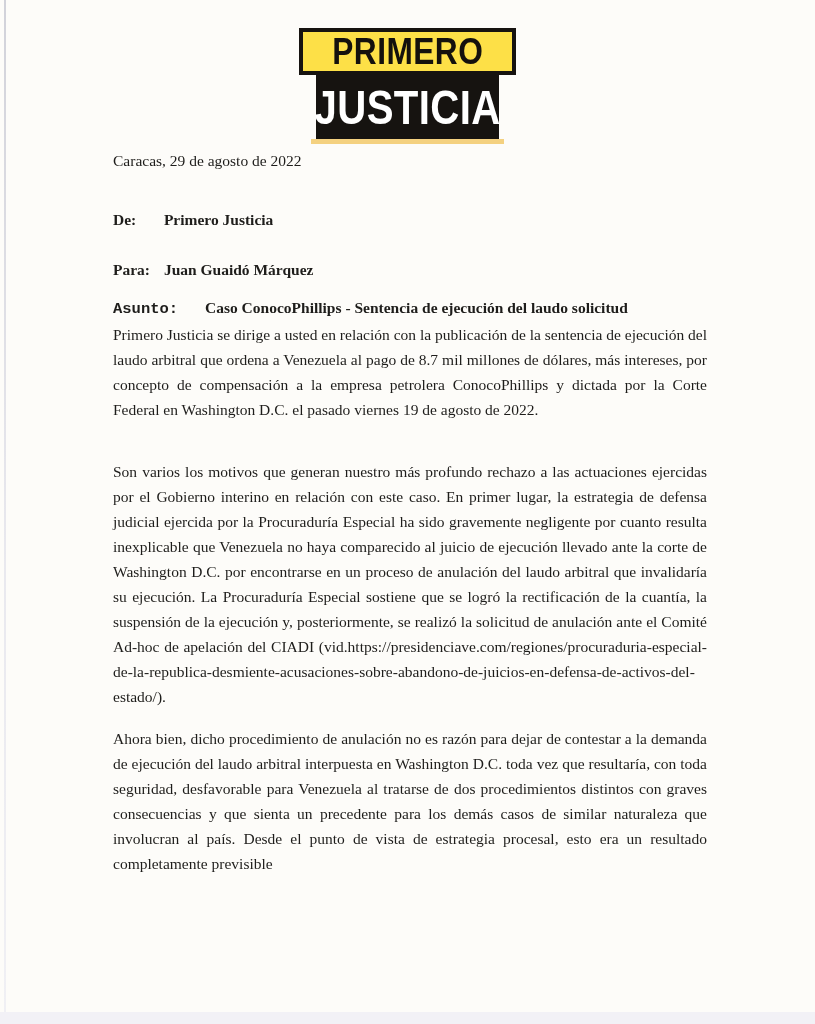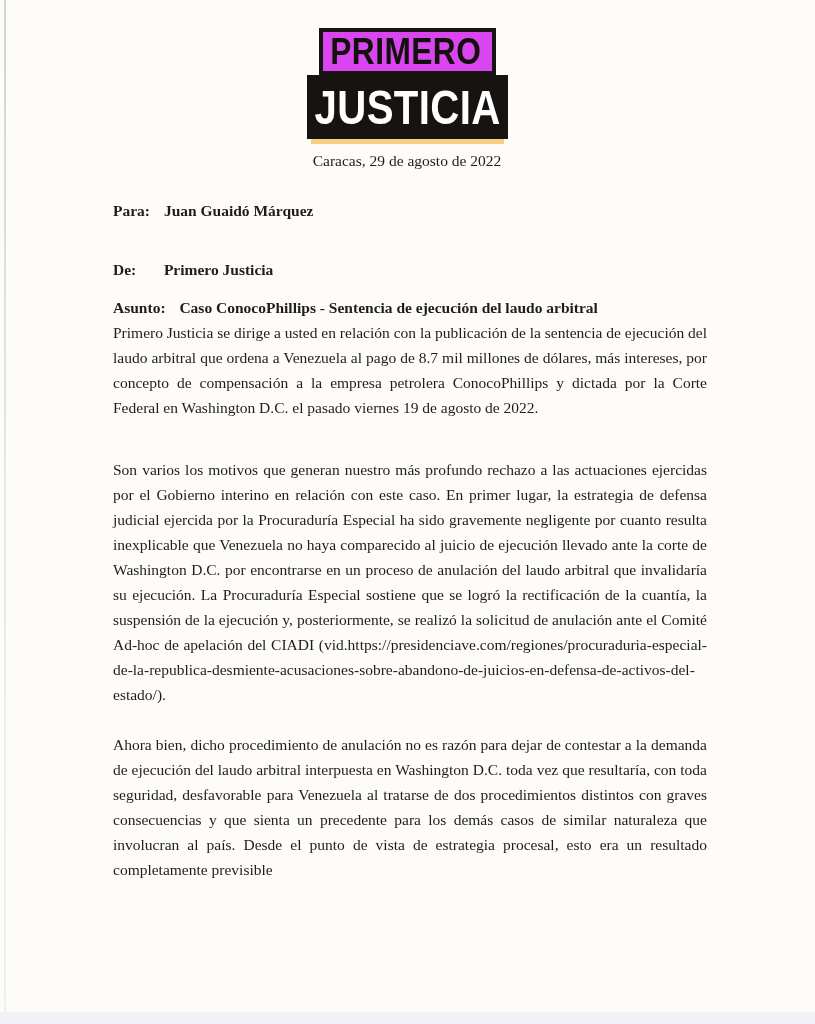--- a/index.html
+++ b/index.html
@@ -40,41 +40,41 @@
   
   .logo {
     width: 211px;
     margin: 28px auto 0;
     display: flex;
     flex-direction: column;
     align-items: center;
   }
   .logo-primero {
     box-sizing: border-box;
-    width: 177px;
+    width: 217px;
     height: 47px;
-    background: #d946ef;
+    background: #fde047;
     border: 4px solid #161310;
     display: flex;
     align-items: center;
-    justify-content: flex-end;
+    justify-content: center;
   }
   .logo-primero span {
     display: inline-block;
     font-family: "Liberation Sans", "DejaVu Sans", sans-serif;
     font-weight: bold;
     font-size: 36px;
     line-height: 1;
     color: #14110d;
     transform: scale(0.88, 1.0);
     letter-spacing: 0.5px;
     white-space: nowrap;
   }
   .logo-justicia {
-    width: 201px;
+    width: 183px;
     height: 64px;
     background: #161310;
     display: flex;
     align-items: center;
     justify-content: center;
   }
   .logo-justicia span {
     display: inline-block;
     font-family: "Liberation Sans", "DejaVu Sans", sans-serif;
     font-weight: bold;
@@ -93,39 +93,39 @@
   }
 
   
   .content {
     padding: 0 108px 0 113px;
     font-size: 15.5px;
     line-height: 25px;
   }
   .date-line {
     margin-top: 4px;
-    text-align: center;
+    text-align: left;
     padding-right: 6px;
     white-space: nowrap;
   }
   .meta-row { font-weight: bold; }
   .meta-row.para   { margin-top: 25px; }
   .meta-row.de     { margin-top: 34px; }
   .meta-row.asunto { margin-top: 13px; }
   .meta-label { display: inline-block; min-width: 47px; }
-  .meta-label.wide { min-width: 0; margin-right: 10px; }
+  .meta-label.wide { min-width: 0; margin-right: 23px; font-family: Liberation Mono, monospace; }
   .salutation { margin-top: 32px; }
   .body-par {
     margin: 0;
     text-align: justify;
     overflow-wrap: break-word;
   }
   .body-par.p1 { }
   .body-par.p2 { margin-top: 37px; }
-  .body-par.p3 { margin-top: 25px; }
+  .body-par.p3 { margin-top: 17px; }
 </style>
 </head>
 <body>
 
 <div class="page">
 
   <div class="edge-line"></div>
   <div class="bottom-band"></div>
 
   <header class="logo">
@@ -135,33 +135,33 @@
     <div class="logo-justicia">
       <span>JUSTICIA</span>
     </div>
     <div class="logo-underline"></div>
   </header>
 
   <main class="content">
 
     <div class="date-line">Caracas, 29 de agosto de 2022</div>
 
+    <div class="meta-row de">
+      <span class="meta-label">De:</span>
+      <span class="meta-value">Primero Justicia</span>
+    </div>
+
     <div class="meta-row para">
       <span class="meta-label">Para:</span>
       <span class="meta-value">Juan Guaidó Márquez</span>
     </div>
 
-    <div class="meta-row de">
-      <span class="meta-label">De:</span>
-      <span class="meta-value">Primero Justicia</span>
-    </div>
-
     <div class="meta-row asunto">
       <span class="meta-label wide">Asunto:</span>
-      <span class="meta-value">Caso ConocoPhillips - Sentencia de ejecución del laudo arbitral</span>
+      <span class="meta-value">Caso ConocoPhillips - Sentencia de ejecución del laudo solicitud</span>
     </div>
 
 
     <p class="body-par p1">Primero Justicia se dirige a usted en relación con la publicación de la sentencia de ejecución del laudo arbitral que ordena a Venezuela al pago de 8.7 mil millones de dólares, más intereses, por concepto de compensación a la empresa petrolera ConocoPhillips y dictada por la Corte Federal en Washington D.C. el pasado viernes 19 de agosto de 2022.</p>
     <p class="body-par p2">Son varios los motivos que generan nuestro más profundo rechazo a las actuaciones ejercidas por el Gobierno interino en relación con este caso. En primer lugar, la estrategia de defensa judicial ejercida por la Procuraduría Especial ha sido gravemente negligente por cuanto resulta inexplicable que Venezuela no haya comparecido al juicio de ejecución llevado ante la corte de Washington D.C. por encontrarse en un proceso de anulación del laudo arbitral que invalidaría su ejecución. La Procuraduría Especial sostiene que se logró la rectificación de la cuantía, la suspensión de la ejecución y, posteriormente, se realizó la solicitud de anulación ante el Comité Ad-hoc de apelación del CIADI (vid.https://presidenciave.com/regiones/procuraduria-especial-de-la-republica-desmiente-acusaciones-sobre-abandono-de-juicios-en-defensa-de-activos-del-estado/).</p>
     <p class="body-par p3">Ahora bien, dicho procedimiento de anulación no es razón para dejar de contestar a la demanda de ejecución del laudo arbitral interpuesta en Washington D.C. toda vez que resultaría, con toda seguridad, desfavorable para Venezuela al tratarse de dos procedimientos distintos con graves consecuencias y que sienta un precedente para los demás casos de similar naturaleza que involucran al país. Desde el punto de vista de estrategia procesal, esto era un resultado completamente previsible</p>
 
   </main>
 </div>
 

